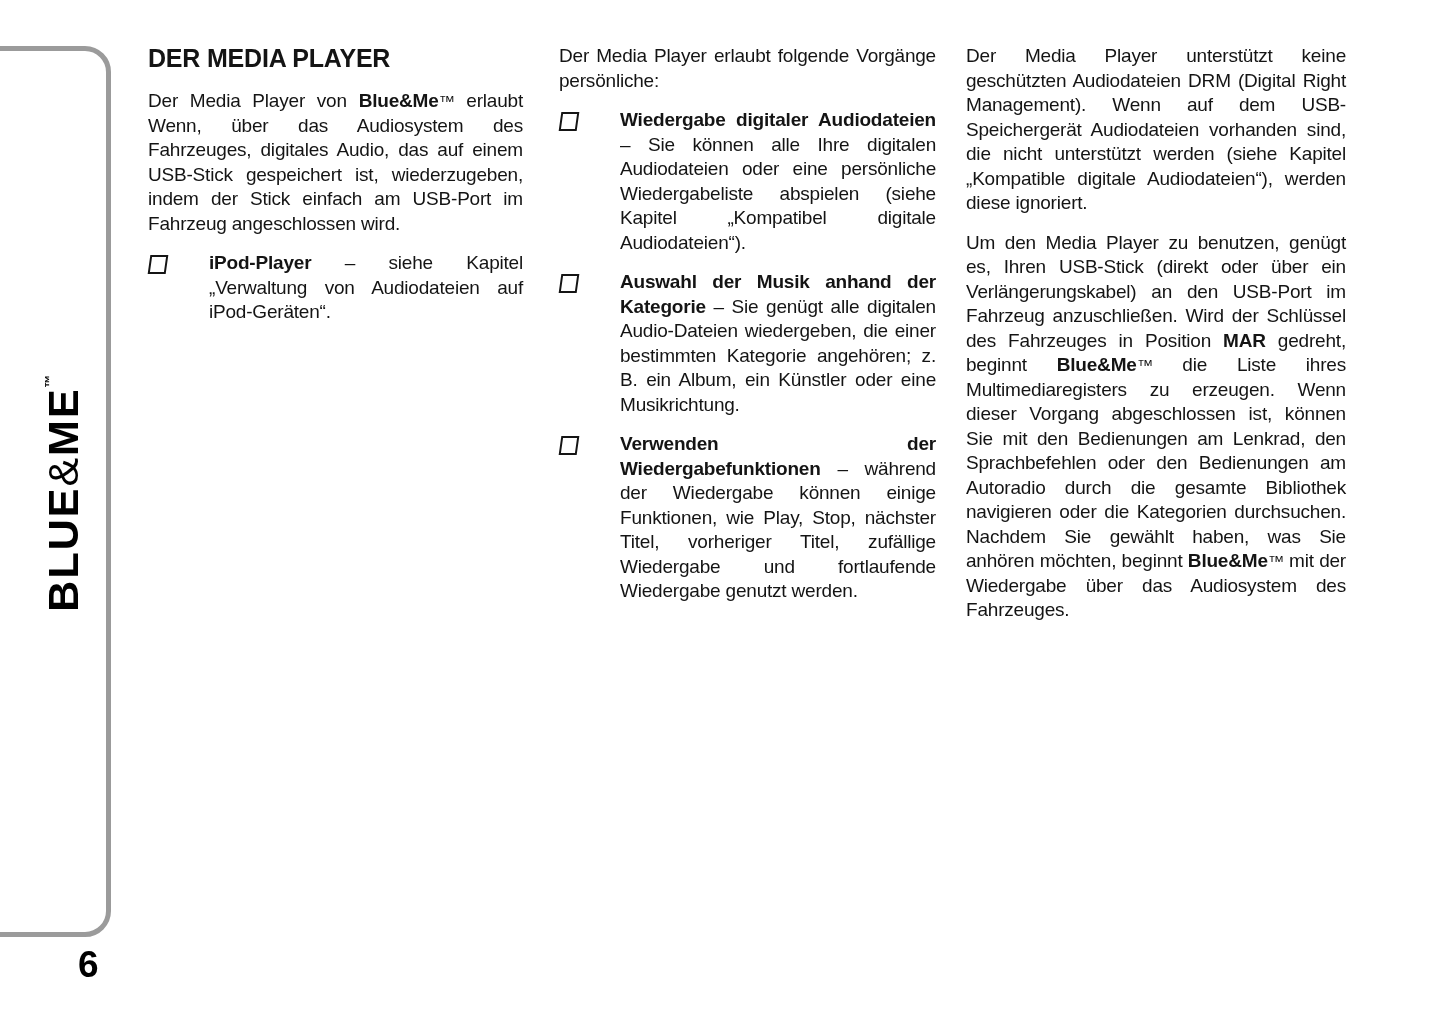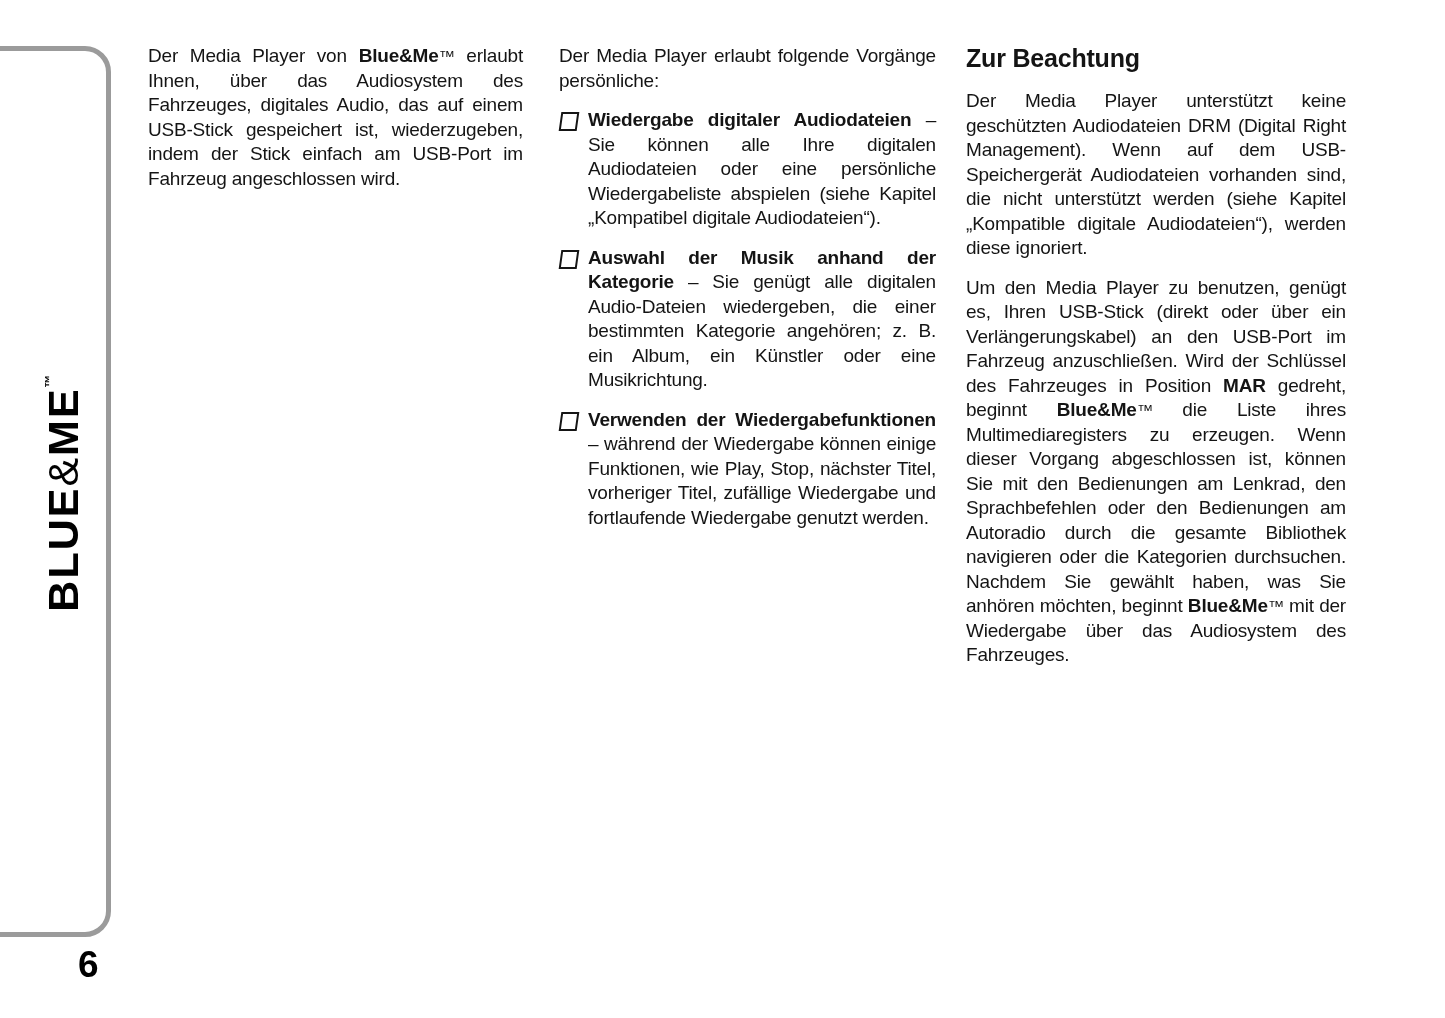--- a/index.html
+++ b/index.html
@@ -84,20 +84,21 @@
   p.para:last-child { margin-bottom: 0; }
   b { font-weight: 700; }
   .tm {
     font-size: 0.85em;
     font-weight: 400;
   }
   .bullet {
     display: flex;
     align-items: flex-start;
     margin: 0 0 15px 0;
+    gap: 32px;
   }
   .bullet-box {
     flex: none;
     width: 14px;
     height: 15px;
     border: 2.4px solid #151515;
     transform: skewX(-8deg);
     margin: 4px 10px 0 1px;
     background: transparent;
   }
@@ -114,38 +115,42 @@
 
   <div class="side-frame"></div>
 
   <div class="logo-wrap">
     <span class="logo-text"><span>BLUE</span><span class="logo-amp">&amp;</span><span>ME</span><span class="logo-tm">™</span></span>
   </div>
 
   <div class="page-number">6</div>
 
   <div class="col col-1">
-    <p class="para"><span>Der Media Player von </span><b>Blue&amp;Me</b><span class="tm">™</span><span> erlaubt Ihnen, über das Audiosystem des Fahrzeuges, digitales Audio, das auf einem USB-Stick gespeichert ist, wiederzugeben, indem der Stick einfach am USB-Port im Fahrzeug angeschlossen wird.</span></p>
+    <h2 class="sec-heading">DER MEDIA PLAYER</h2>
+    <p class="para"><span>Der Media Player von </span><b>Blue&amp;Me</b><span class="tm">™</span><span> erlaubt Wenn, über das Audiosystem des Fahrzeuges, digitales Audio, das auf einem USB-Stick gespeichert ist, wiederzugeben, indem der Stick einfach am USB-Port im Fahrzeug angeschlossen wird.</span></p>
+    <div class="bullet">
+      <span class="bullet-box"></span>
+      <span class="bullet-text"><b>iPod-Player</b><span> – siehe Kapitel „Verwaltung von Audiodateien auf iPod-Geräten“.</span></span>
+    </div>
   </div>
 
   <div class="col col-2">
     <p class="para">Der Media Player erlaubt folgende Vorgänge persönliche:</p>
     <div class="bullet">
       <span class="bullet-box"></span>
       <span class="bullet-text"><b>Wiedergabe digitaler Audiodateien</b><span> – Sie können alle Ihre digitalen Audiodateien oder eine persönliche Wiedergabeliste abspielen (siehe Kapitel „Kompatibel digitale Audiodateien“).</span></span>
     </div>
     <div class="bullet">
       <span class="bullet-box"></span>
       <span class="bullet-text"><b>Auswahl der Musik anhand der Kategorie</b><span> – Sie genügt alle digitalen Audio-Dateien wiedergeben, die einer bestimmten Kategorie angehören; z. B. ein Album, ein Künstler oder eine Musikrichtung.</span></span>
     </div>
     <div class="bullet">
       <span class="bullet-box"></span>
       <span class="bullet-text"><b>Verwenden der Wiedergabefunktionen</b><span> – während der Wiedergabe können einige Funktionen, wie </span><span class="it">Play, Stop, nächster Titel, vorheriger Titel, zufällige Wiedergabe und fortlaufende Wiedergabe genutzt werden.</span></span>
     </div>
   </div>
 
   <div class="col col-3">
-    <h2 class="sec-heading">Zur Beachtung</h2>
     <p class="para">Der Media Player unterstützt keine geschützten Audiodateien DRM (Digital Right Management). Wenn auf dem USB-Speichergerät Audiodateien vorhanden sind, die nicht unterstützt werden (siehe Kapitel „Kompatible digitale Audiodateien“), werden diese ignoriert.</p>
     <p class="para"><span>Um den Media Player zu benutzen, genügt es, Ihren USB-Stick (direkt oder über ein Verlängerungskabel) an den USB-Port im Fahrzeug anzuschließen. Wird der Schlüssel des Fahrzeuges in Position </span><b>MAR</b><span> gedreht, beginnt </span><b>Blue&amp;Me</b><span class="tm">™</span><span> die Liste ihres Multimediaregisters zu erzeugen. Wenn dieser Vorgang abgeschlossen ist, können Sie mit den Bedienungen am Lenkrad, den Sprachbefehlen oder den Bedienungen am Autoradio durch die gesamte Bibliothek navigieren oder die Kategorien durchsuchen. Nachdem Sie gewählt haben, was Sie anhören möchten, beginnt </span><b>Blue&amp;Me</b><span class="tm">™</span><span> mit der Wiedergabe über das Audiosystem des Fahrzeuges.</span></p>
   </div>
 
 </div>
 
 </body></html>

